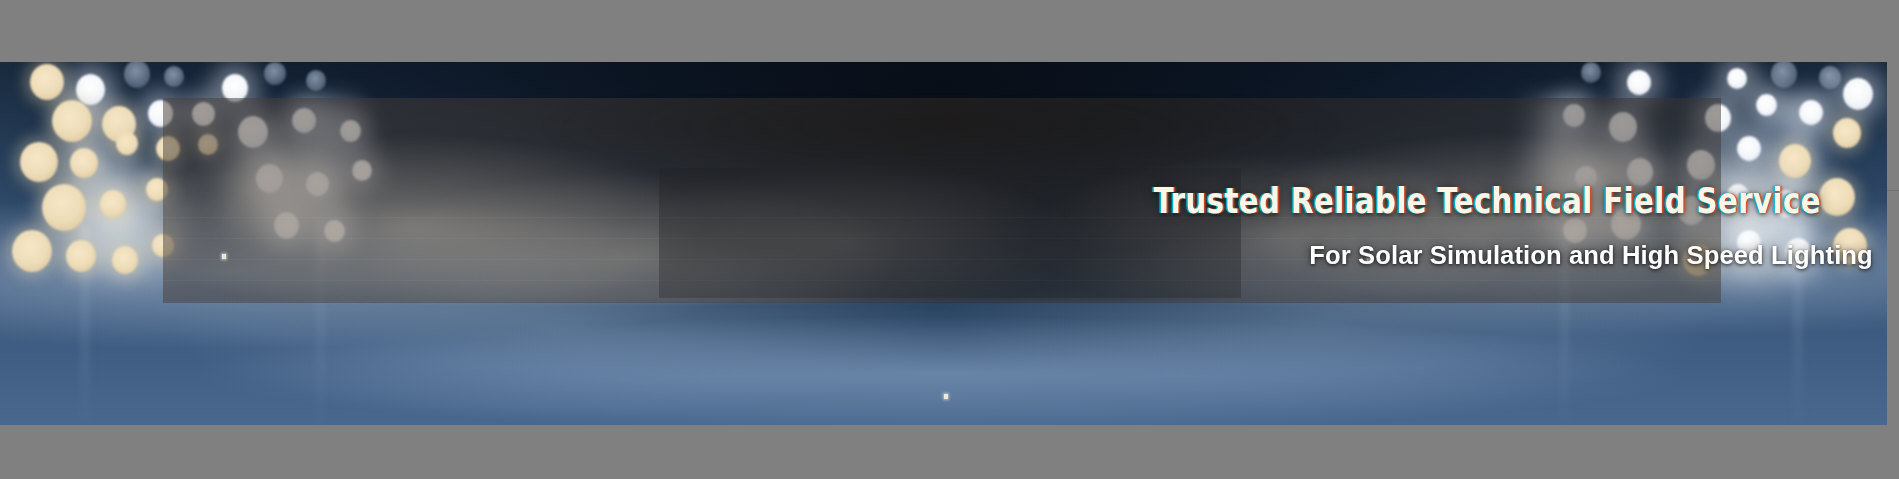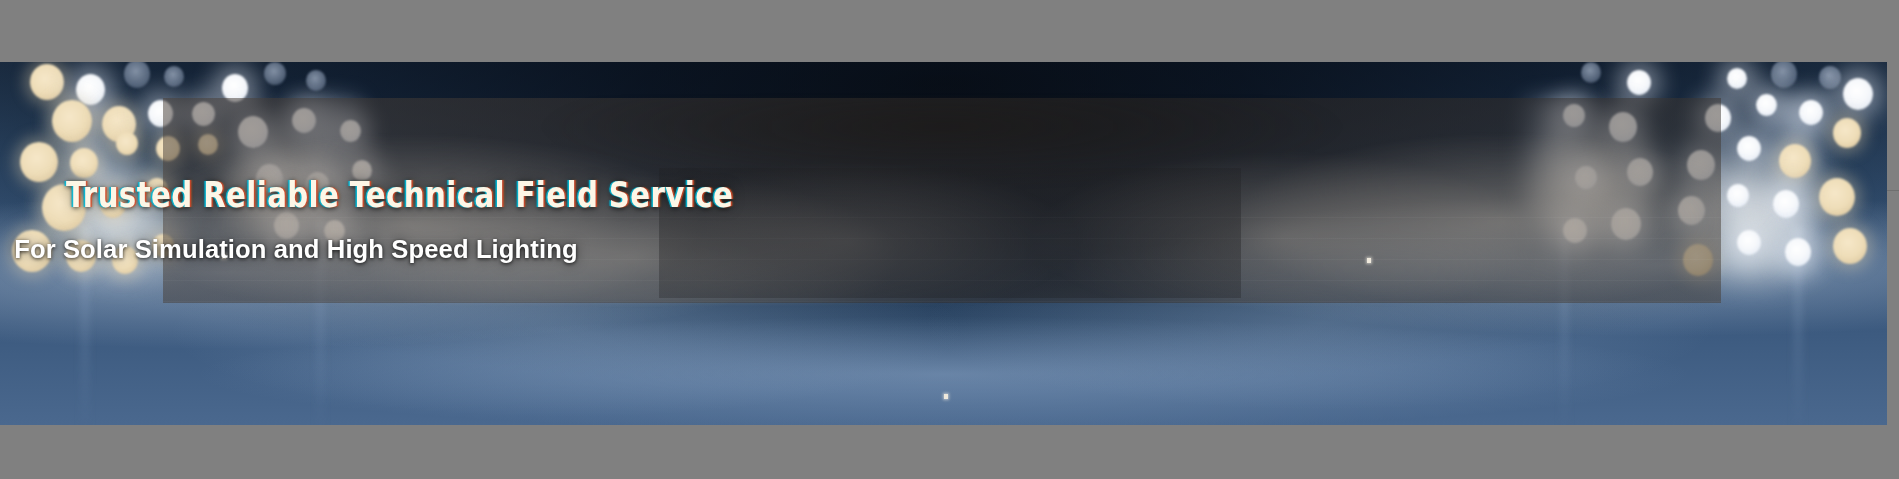--- a/index.html
+++ b/index.html
@@ -179,22 +179,22 @@
     width: 582px;
     height: 130px;
     background: linear-gradient(to bottom,
       rgba(30,30,32,0.30) 0%, rgba(26,26,28,0.34) 60%, rgba(22,22,24,0.26) 100%);
   }
 
   
   .copy {
     position: absolute;
     left: 0; right: 0;
-    top: 116px;
-    text-align: left;
+    top: 122px;
+    text-align: right;
     z-index: 6;
   }
   .headline {
     margin: 0;
     font-family: "DejaVu Sans Condensed", "Liberation Sans Narrow", "Liberation Sans", sans-serif;
     font-weight: bold;
     font-size: 35px;
     letter-spacing: 0.4px;
     color: #fdf6e6;
     line-height: 1.0;

